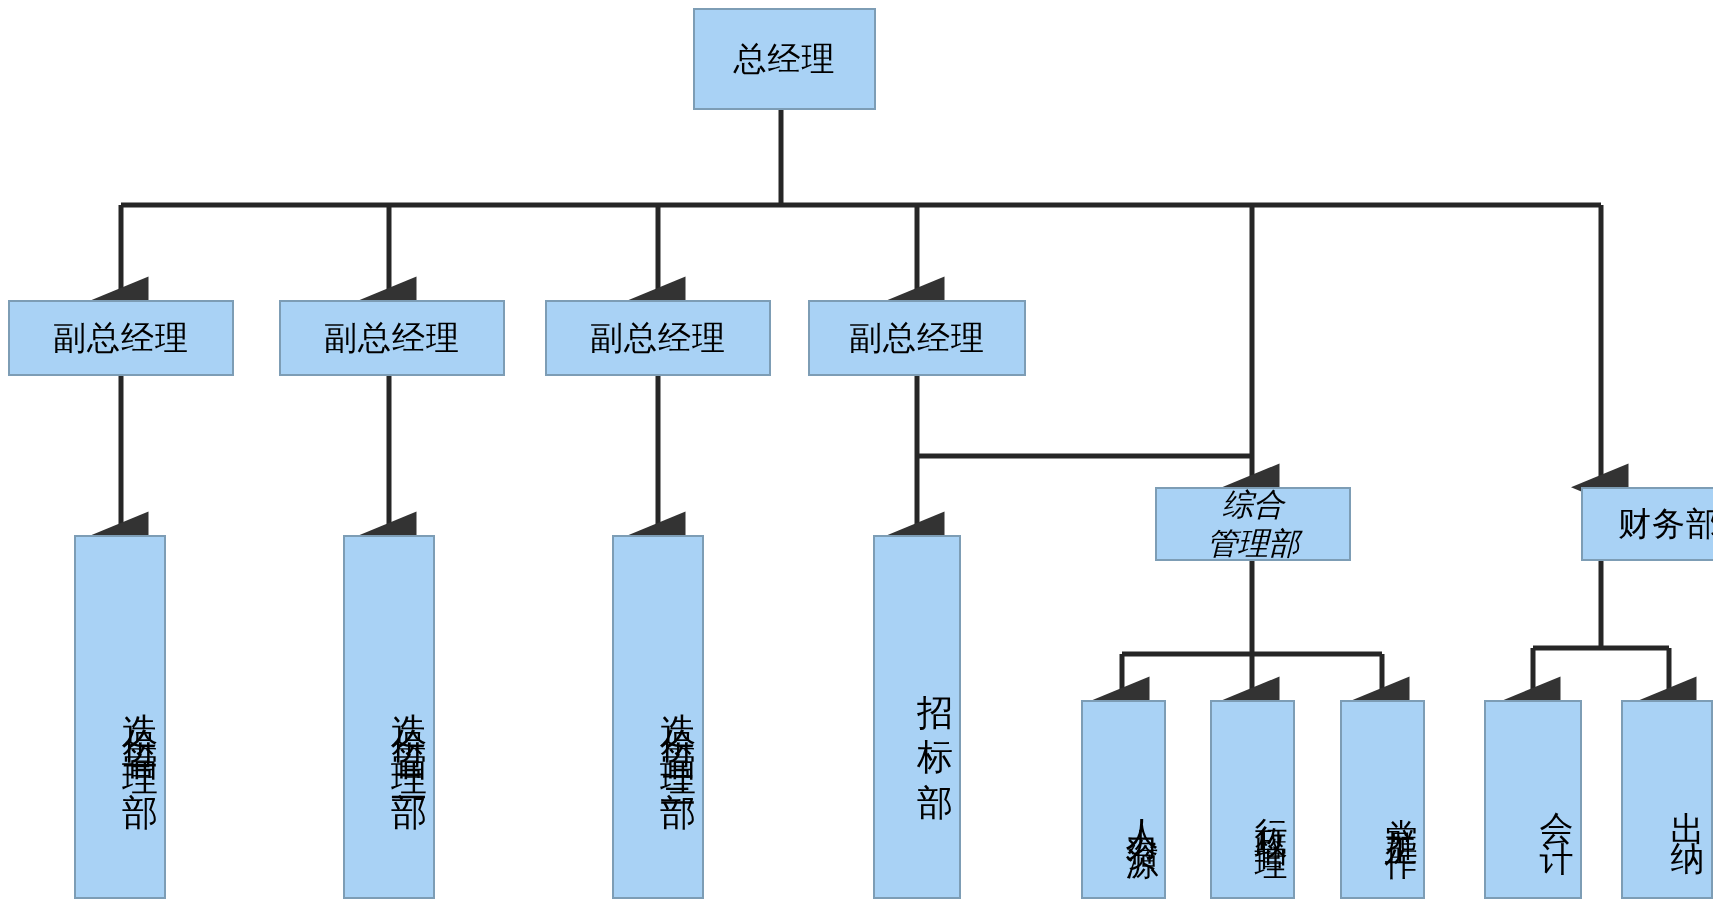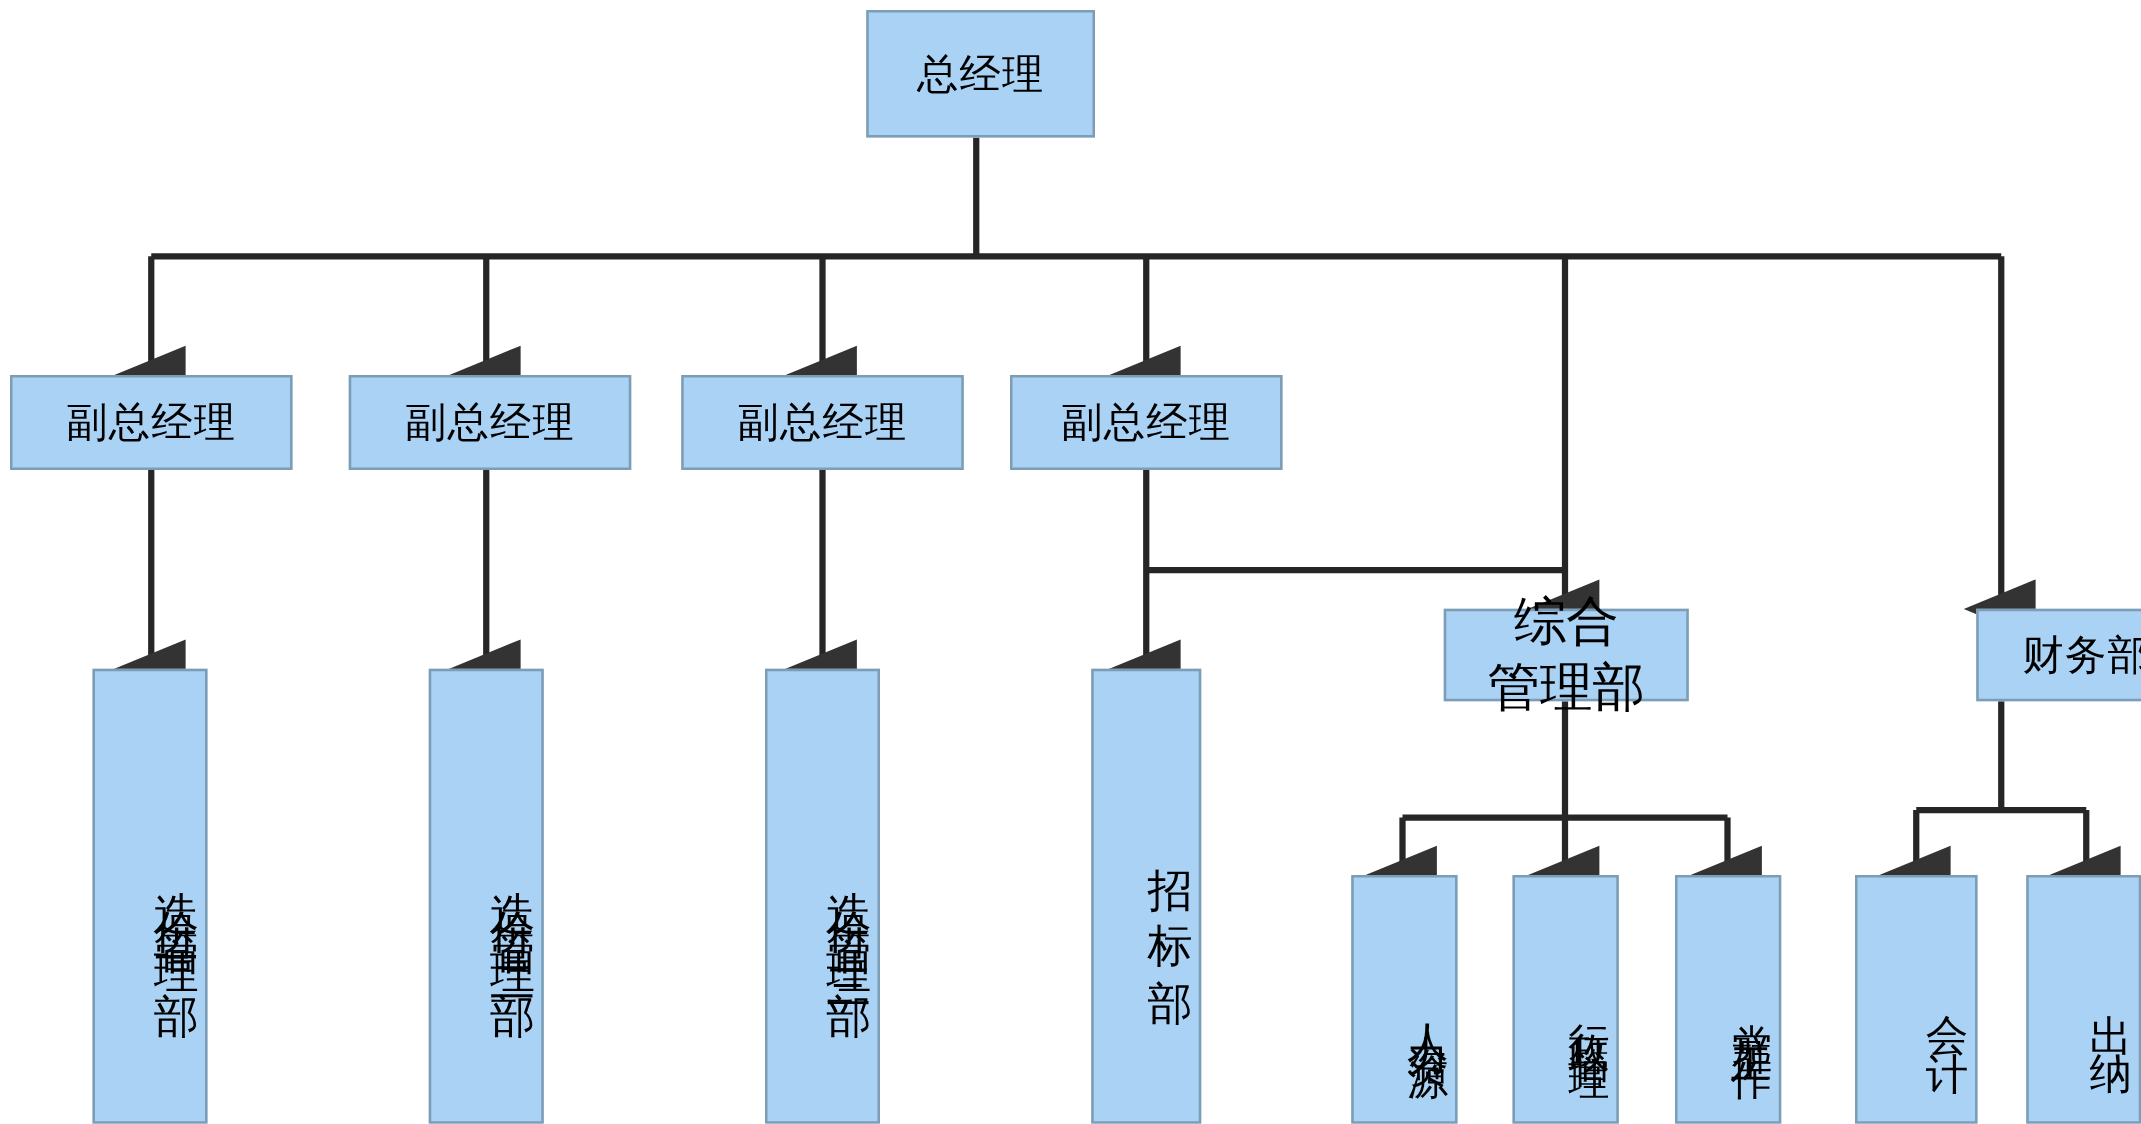--- a/index.html
+++ b/index.html
@@ -5,21 +5,21 @@
   html,body{margin:0;padding:0;background:#ffffff;}
   body{width:1713px;height:899px;position:relative;overflow:hidden;
        font-family:"DejaVu Sans","Liberation Sans",sans-serif;}
   #canvas{position:absolute;left:0;top:0;width:1713px;height:757px;}
   svg.lines{position:absolute;left:0;top:0;width:1713px;height:899px;}
   .node{position:absolute;box-sizing:border-box;
         background:#a9d2f5;border:2px solid #7d9db5;
         display:flex;align-items:center;justify-content:center;
         color:#000;}
   .node.h{font-size:33px;line-height:1.22;text-align:center;letter-spacing:1px;}
-  .node.h2{font-size:42px;line-height:1.26;text-align:center;}
+  .node.h2{font-size:31px;line-height:1.26;text-align:center;font-style:italic;}
   .node.v{writing-mode:vertical-rl;text-orientation:upright;
           font-size:36px;letter-spacing:16px;
           align-items:flex-start;justify-content:center;padding-top:30px;}
   .node.v.sp{letter-spacing:44px;}
   .node.v.small{font-size:33px;letter-spacing:10px;padding-top:24px;}
   .node.v.small2{font-size:34px;letter-spacing:30px;padding-top:30px;}
 </style>
 </head>
 <body>
 

